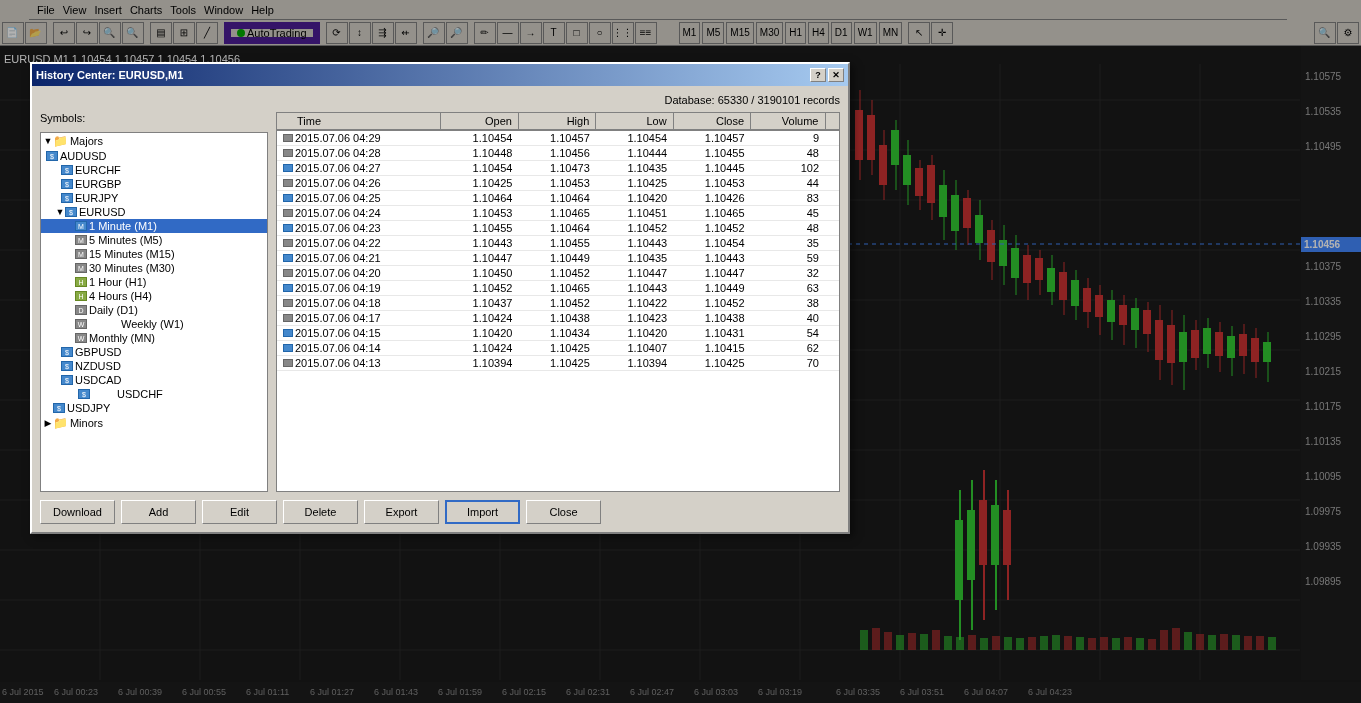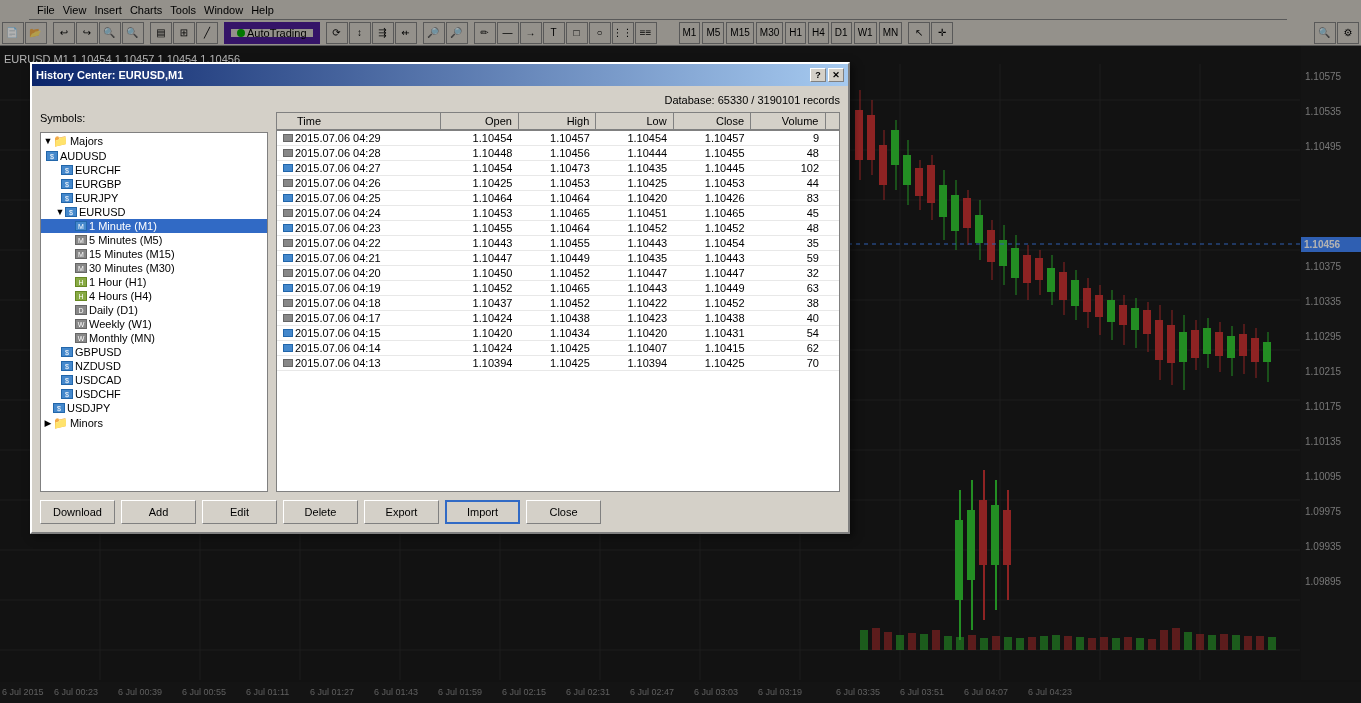--- a/index.html
+++ b/index.html
@@ -635,21 +635,21 @@
           <div class="tree-item" style="padding-left:34px;">
             <span class="period-icon" style="background:#88aa44;border-color:#668822;">H</span>
             <span>4 Hours (H4)</span>
           </div>
 
           <div class="tree-item" style="padding-left:34px;">
             <span class="period-icon">D</span>
             <span>Daily (D1)</span>
           </div>
 
-          <div class="tree-item" style="padding-left:34px;">
+          <div class="tree-item" style="padding-left:34px;gap:32px;">
             <span class="period-icon">W</span>
             <span>Weekly (W1)</span>
           </div>
 
           <div class="tree-item" style="padding-left:34px;">
             <span class="period-icon">W</span>
             <span>Monthly (MN)</span>
           </div>
 
           <div class="tree-item" style="padding-left:20px;">
@@ -660,21 +660,21 @@
           <div class="tree-item" style="padding-left:20px;">
             <span class="symbol-icon-box">$</span>
             <span>NZDUSD</span>
           </div>
 
           <div class="tree-item" style="padding-left:20px;">
             <span class="symbol-icon-box">$</span>
             <span>USDCAD</span>
           </div>
 
-          <div class="tree-item" style="padding-left:20px;">
+          <div class="tree-item" style="padding-left:37px;gap:25px;">
             <span class="symbol-icon-box">$</span>
             <span>USDCHF</span>
           </div>
 
           <div class="tree-item" style="padding-left:12px;">
             <span class="symbol-icon-box">$</span>
             <span>USDJPY</span>
           </div>
 
           <div class="tree-item" style="padding-left:2px;">

